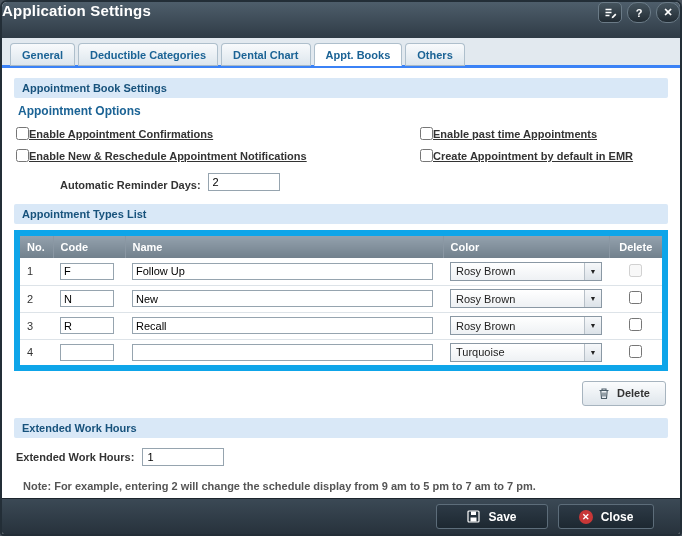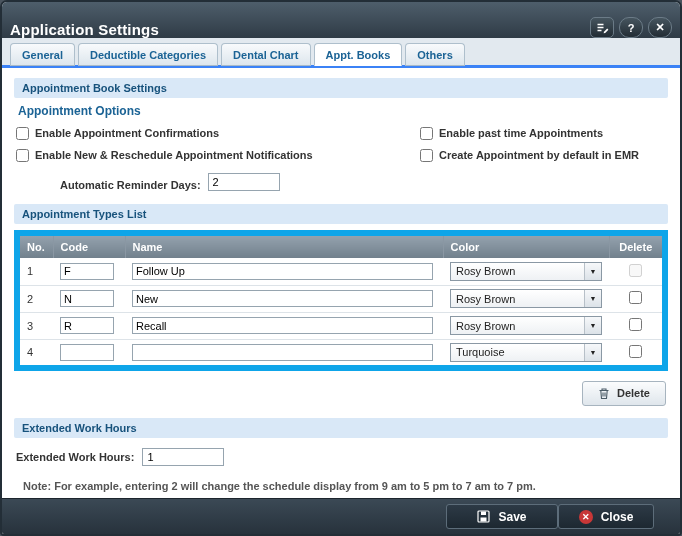--- a/index.html
+++ b/index.html
@@ -14,22 +14,22 @@
     border: 2px solid #232e37;
     border-radius: 7px 7px 4px 4px;
     background: #fff;
     display: flex; flex-direction: column;
     overflow: hidden;
   }
   
   .titlebar {
     height: 36px; flex: 0 0 36px;
     background: linear-gradient(#4e5e6b, #2f3b46);
-    display: flex; align-items: flex-end;
-    padding: 0 8px;
+    display: flex; align-items: flex-start;
+    padding: 0 0;
   }
   .titlebar .title { color:#fff; font-size:15px; font-weight:bold; letter-spacing:.2px; }
   .tb-buttons { margin-left:auto; display:flex; gap:5px; }
   .tb-btn {
     min-width:24px; height:21px; padding:0 4px;
     background: linear-gradient(#46555f, #222c34);
     border:1px solid #6b7b87; border-radius:5px;
     color:#fff; font-size:11px; font-weight:bold;
     display:flex; align-items:center; justify-content:center;
     cursor:pointer;
@@ -61,21 +61,21 @@
     background:#d9e8f7; color:#17527c;
     font-size:11px; font-weight:bold;
     padding:4px 8px; border-radius:2px;
     margin:3px 0 6px 0;
   }
   .subheader { color:#1b6395; font-size:12px; font-weight:bold; margin:3px 0 9px 4px; }
   .checkbox-grid {
     display:grid; grid-template-columns: 1fr 248px;
     row-gap:9px; align-items:center; margin-left:2px;
   }
-  .check-item { display:flex; align-items:flex-start; gap:6px; font-size:11px; font-weight:bold; color:#333; }
+  .check-item { display:flex; align-items:flex-end; gap:0; font-size:11px; font-weight:bold; color:#333;text-decoration:underline; }
   .check-item input { width:13px; height:13px; cursor:pointer; }
   .reminder-row { display:flex; align-items:flex-end; gap:7px; margin:11px 0 13px 46px; }
   .field-label { font-size:11px; font-weight:bold; color:#333; }
   .text-input {
     height:18px; border:1px solid #96a4af; font-size:11px;
     padding:1px 4px; font-family:"Liberation Sans", sans-serif;
   }
   
   table.types { width:100%; border-collapse:collapse; border:6px solid #0ea5e9; font-size:11px;padding-left:26px; }
   table.types th {
@@ -112,21 +112,21 @@
     cursor:pointer; font-family:"Liberation Sans", sans-serif;
   }
   .hours-row { display:flex; align-items:center; gap:8px; margin:10px 0 0 2px; }
   .note { font-size:11px; font-weight:bold; color:#555; margin:14px 0 0 9px; }
   
   .footer {
     flex:0 0 36px;
     background:linear-gradient(#3b4955,#27323c);
     border-top:1px solid #1c252d;
     display:flex; align-items:center; justify-content:flex-end;
-    gap:0; padding:0 26px;
+    gap:10px; padding:0 26px;
   }
   .footer-btn {
     height:25px; min-width:96px; padding:0 16px;
     background:linear-gradient(#2d3a46,#1d2831);
     border:1px solid #5d6d7a; border-radius:3px;
     color:#fff; font-size:12px; font-weight:bold;
     display:flex; align-items:center; justify-content:center; gap:8px;
     cursor:pointer; font-family:"Liberation Sans", sans-serif;
   }
   .footer-btn.save { min-width:112px; }

